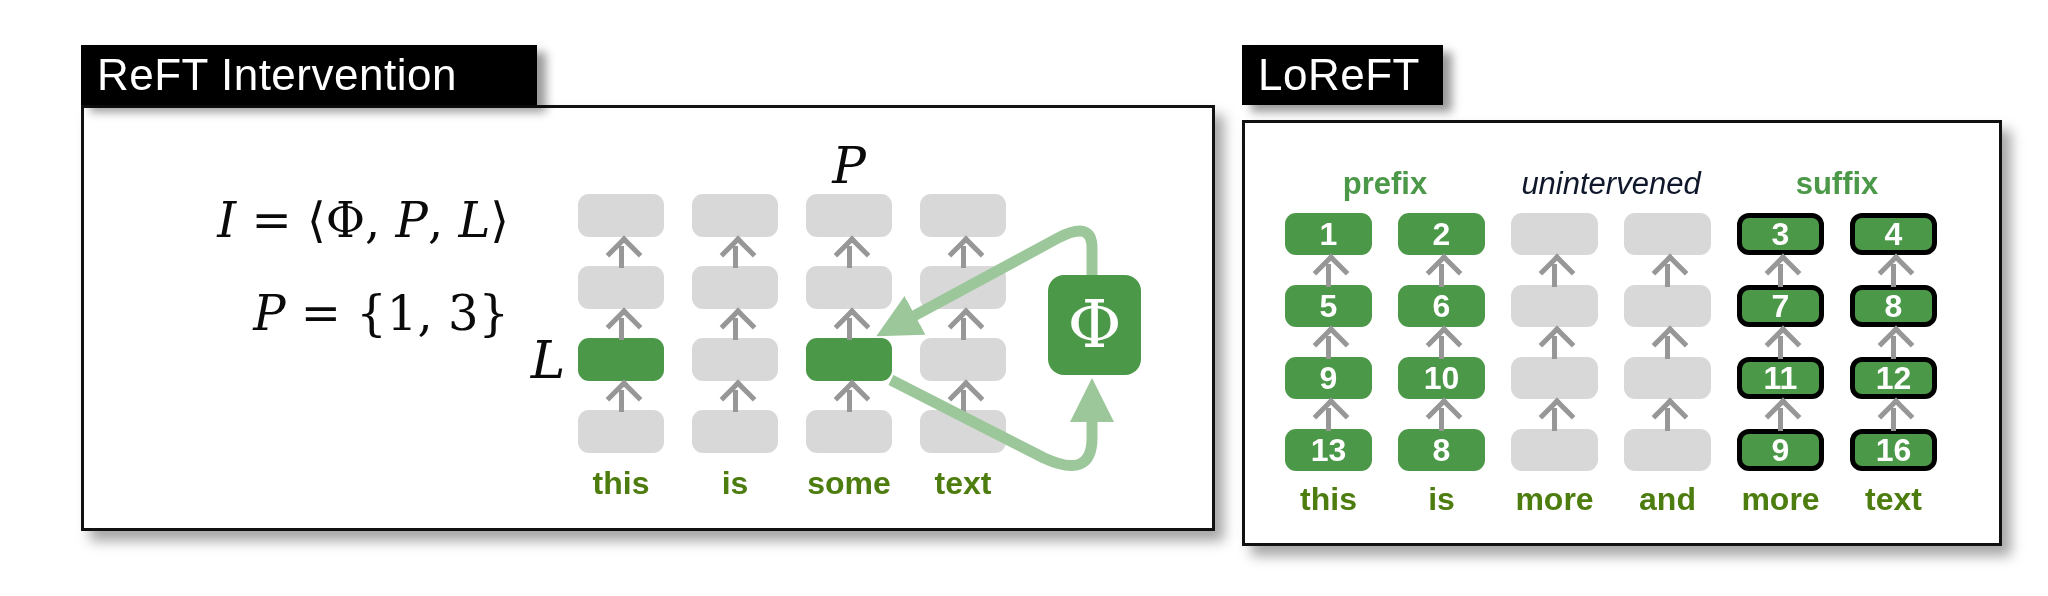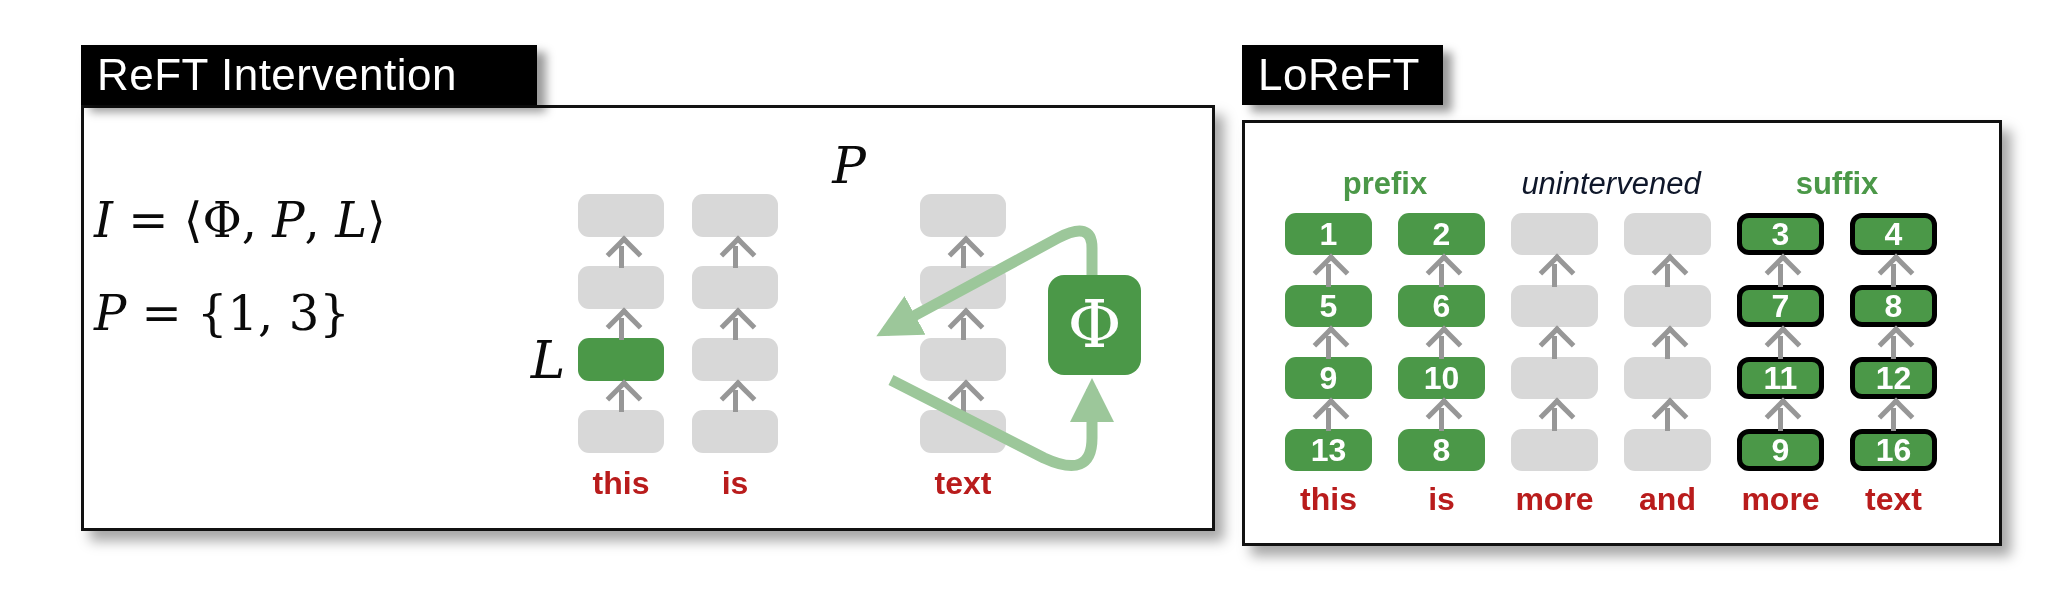--- a/index.html
+++ b/index.html
@@ -14,21 +14,21 @@
                box-shadow:9px 7px 9px rgba(0,0,0,0.40);z-index:10;}
   .panel-body{position:absolute;background:#ffffff;border:3px solid #111111;
               box-shadow:9px 10px 12px rgba(0,0,0,0.35);}
 
   #left-title{left:81px;top:45px;width:456px;}
   #left-body{left:81px;top:105px;width:1134px;height:426px;}
   #right-title{left:1242px;top:45px;width:201px;}
   #right-body{left:1242px;top:120px;width:760px;height:426px;}
 
   
-  .math{position:absolute;left:10px;top:84px;width:415px;text-align:left;
+  .math{position:absolute;left:10px;top:84px;width:415px;text-align:right;
         font-family:"DejaVu Serif",serif;font-size:48px;color:#0a0a0a;}
   .eq-line{height:56px;line-height:56px;white-space:nowrap;}
   .eq-line + .eq-line{margin-top:46px;}
   .eq-line:last-child{margin-top:37px;}
   .mi{font-style:italic;}
 
   
   .tcol{position:absolute;display:flex;flex-direction:column;align-items:center;z-index:1;}
   .tcol.lcol{width:86px;top:86px;}
   .tcol.rcol{width:87px;top:90px;}
@@ -42,21 +42,21 @@
 
   .uarrow{position:relative;width:100%;flex:none;}
   .lcol .uarrow{height:29px;}
   .rcol .uarrow{height:30px;}
   .uarrow::after{content:"";position:absolute;left:50%;top:9px;bottom:-2px;width:5px;
                  margin-left:-2.5px;background:#979797;}
   .uarrow::before{content:"";position:absolute;left:50%;top:4px;width:21px;height:21px;
                   margin-left:-10.5px;border-top:5px solid #979797;border-left:5px solid #979797;
                   transform:rotate(45deg);transform-origin:center;}
 
-  .tok{color:#b91c1c;font-size:32px;font-weight:600;white-space:nowrap;}
+  .tok{color:#4d7c0f;font-size:32px;font-weight:600;white-space:nowrap;}
   .lcol .tok{margin-top:12px;}
   .rcol .tok{margin-top:10px;}
 
   
   .var-label{position:absolute;font-family:"DejaVu Serif",serif;font-style:italic;
              color:#0a0a0a;transform:translate(-50%,-50%);z-index:2;}
   #p-label{left:765px;top:58px;font-size:50px;}
   #l-label{left:464px;top:252px;font-size:52px;}
 
   
@@ -111,20 +111,30 @@
       <div class="cell"></div>
       <div class="uarrow"></div>
       <div class="cell"></div>
       <div class="uarrow"></div>
       <div class="cell"></div>
       <div class="uarrow"></div>
       <div class="cell"></div>
       <div class="tok">is</div>
     </div>
 
+    <div class="tcol lcol lc2">
+      <div class="cell"></div>
+      <div class="uarrow"></div>
+      <div class="cell"></div>
+      <div class="uarrow"></div>
+      <div class="cell green"></div>
+      <div class="uarrow"></div>
+      <div class="cell"></div>
+      <div class="tok">some</div>
+    </div>
 
     <div class="tcol lcol lc3">
       <div class="cell"></div>
       <div class="uarrow"></div>
       <div class="cell"></div>
       <div class="uarrow"></div>
       <div class="cell"></div>
       <div class="uarrow"></div>
       <div class="cell"></div>
       <div class="tok">text</div>

